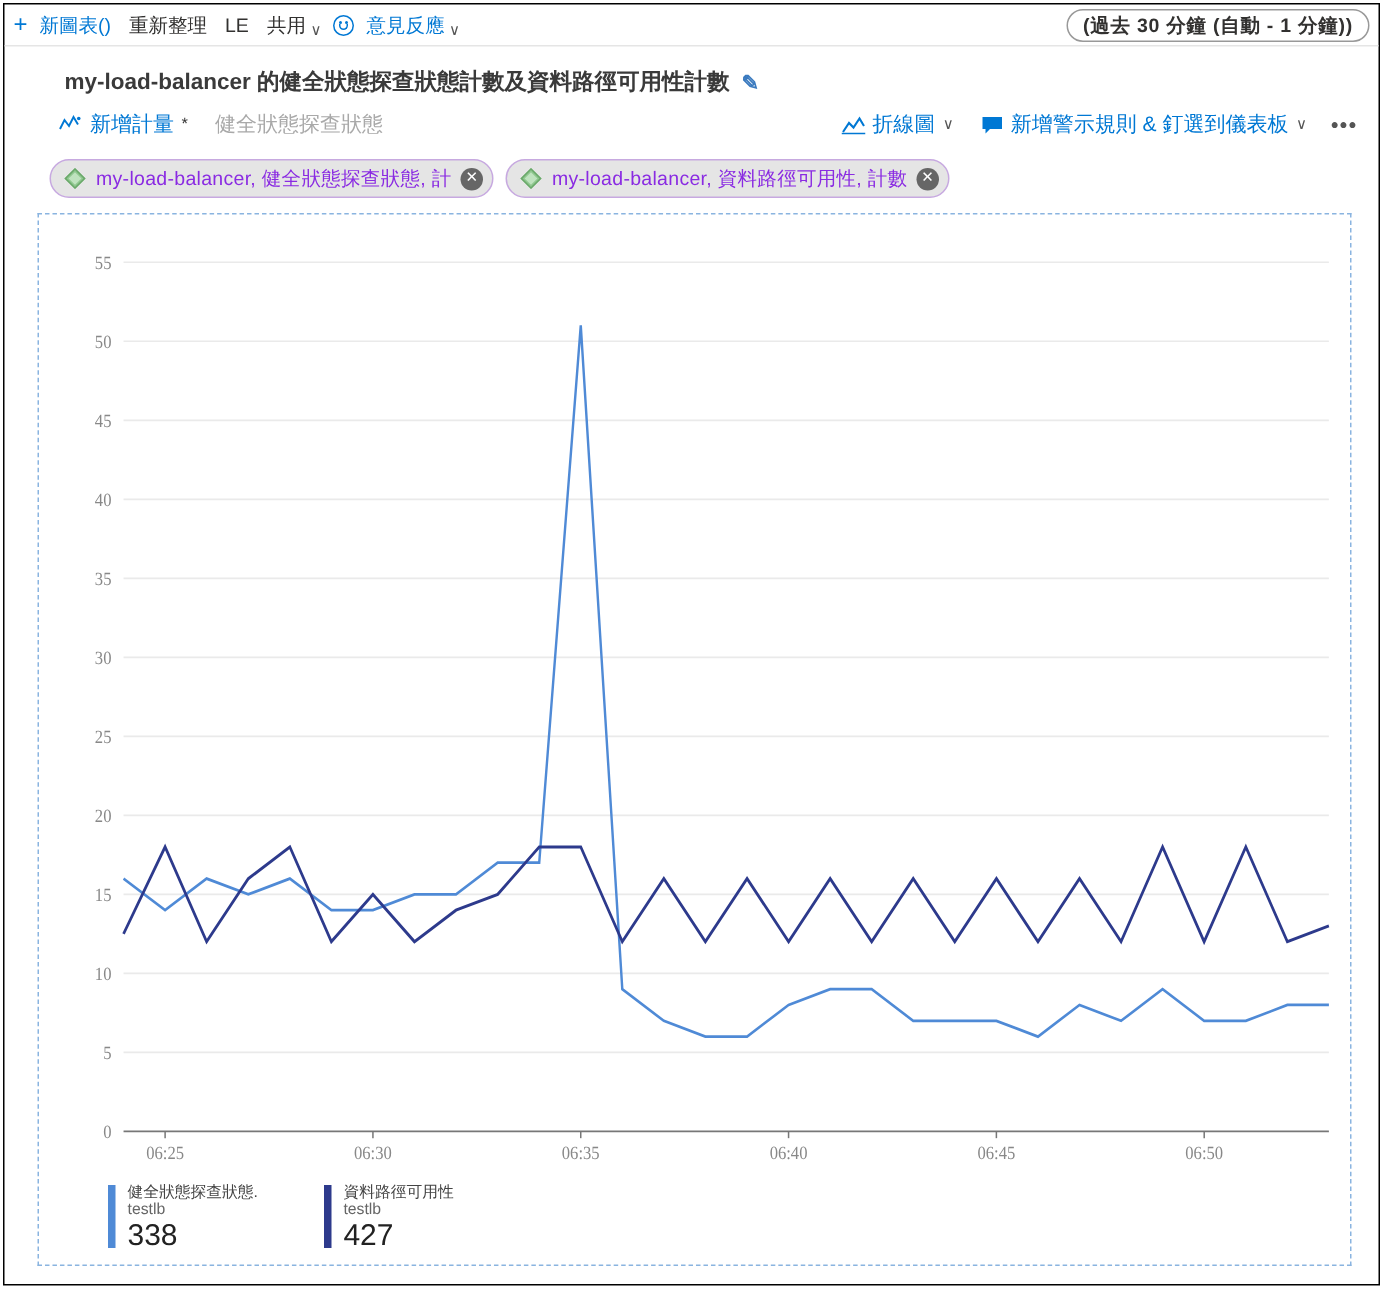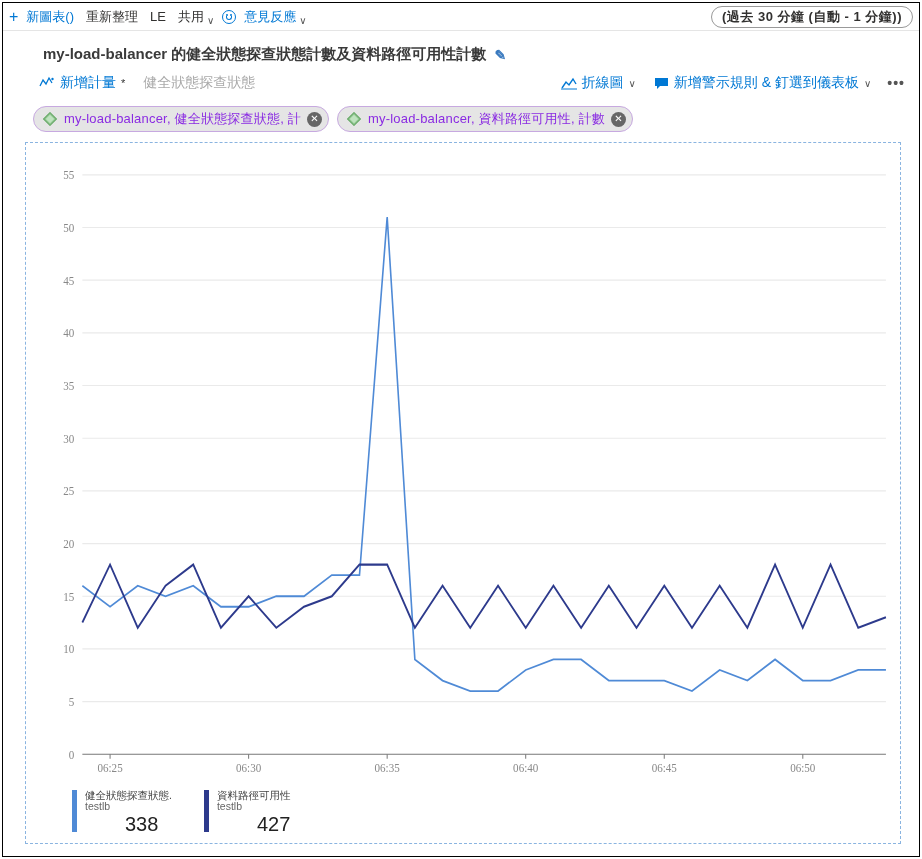--- a/index.html
+++ b/index.html
@@ -109,29 +109,29 @@
     position: relative;
   }
   .plot svg { width: 100%; height: 100%; display: block; }
   .axis-text { fill: #888; font-size: 11px; font-family: "Segoe UI"; }
   .grid-line { stroke: #eaeaea; stroke-width: 1; }
   .zero-line { stroke: #777; stroke-width: 1; }
   .series1 { fill: none; stroke: #4f8ad6; stroke-width: 1.6; }
   .series2 { fill: none; stroke: #2d3a8c; stroke-width: 1.8; }
   
   .legend {
-    display: flex; gap: 32px; padding: 4px 4px 4px 42px;
+    display: flex; gap: 44px; padding: 4px 4px 4px 42px;
   }
   .legend-item { display: flex; gap: 8px; align-items: flex-start; }
   .legend-bar { width: 5px; height: 42px; }
   .legend-bar.s1 { background: #4f8ad6; }
   .legend-bar.s2 { background: #2d3a8c; }
   .legend-text .l1 { font-size: 10.5px; color: #444; line-height: 1.1; }
   .legend-text .l2 { font-size: 10.5px; color: #666; line-height: 1.1; }
-  .legend-text .l3 { font-size: 20px; font-weight: 400; color: #222; line-height: 1.1; margin-left: 40px; }
+  .legend-text .l3 { font-size: 20px; font-weight: 400; color: #222; line-height: 1.1; }
 </style>
 </head>
 <body>
 
 <div class="outer">
 
   <div class="topbar">
     <span class="plus-icon">+</span>
     <span class="tb-item blue">
       <span>新圖表()</span>

